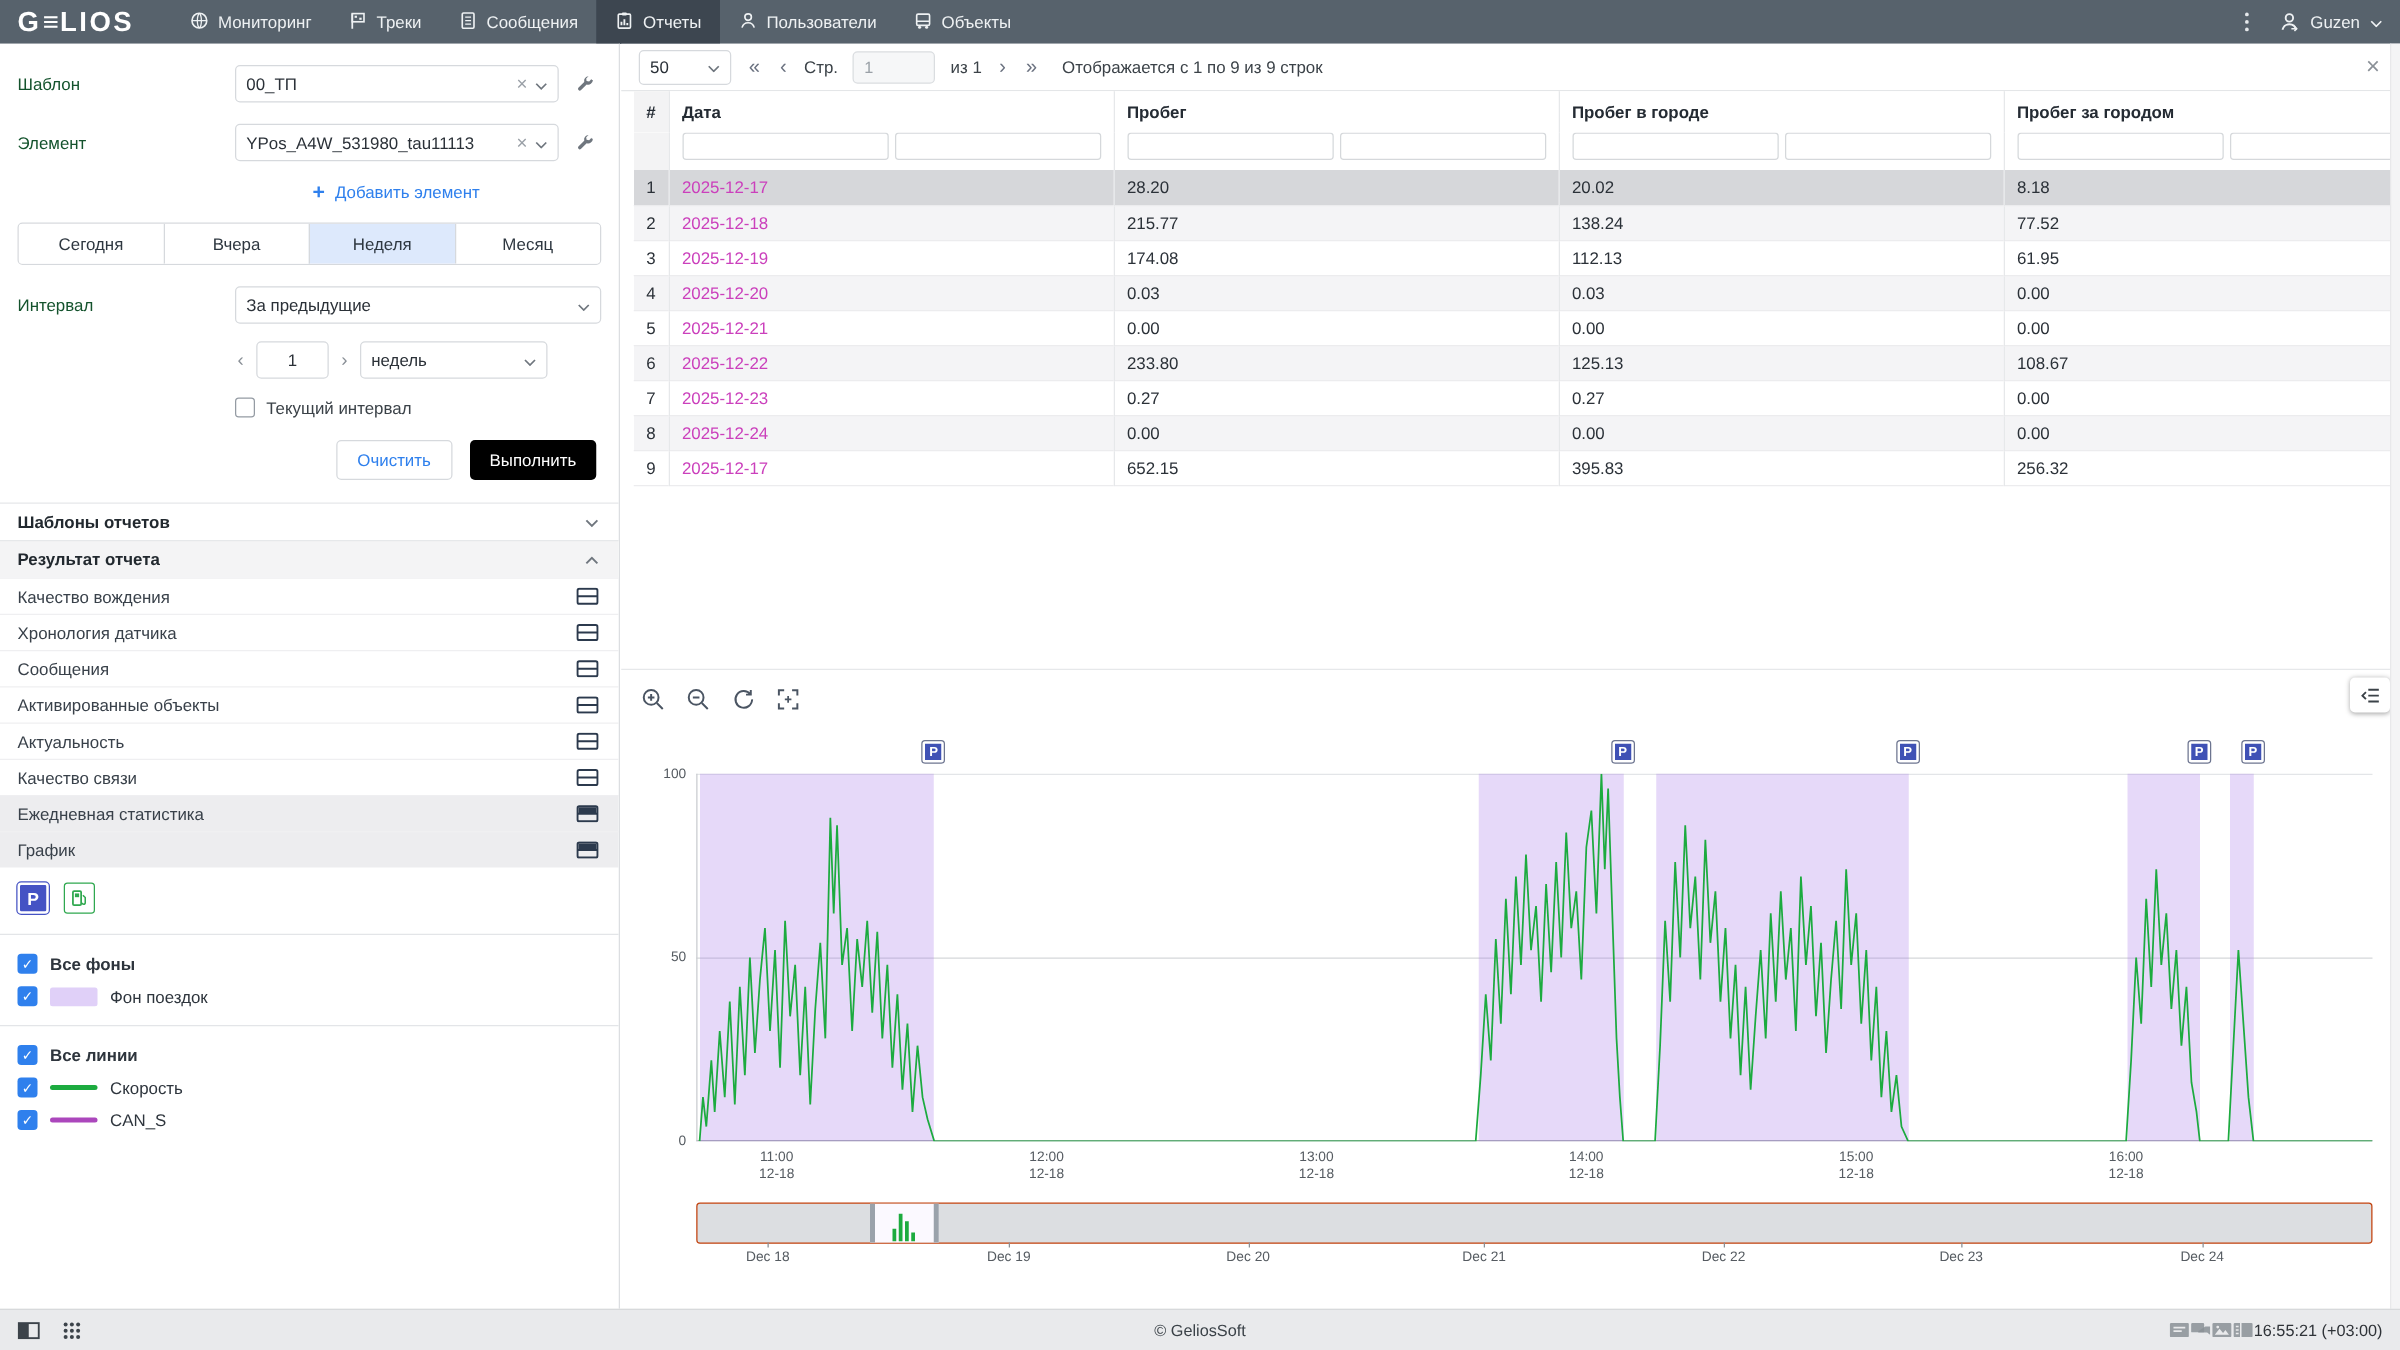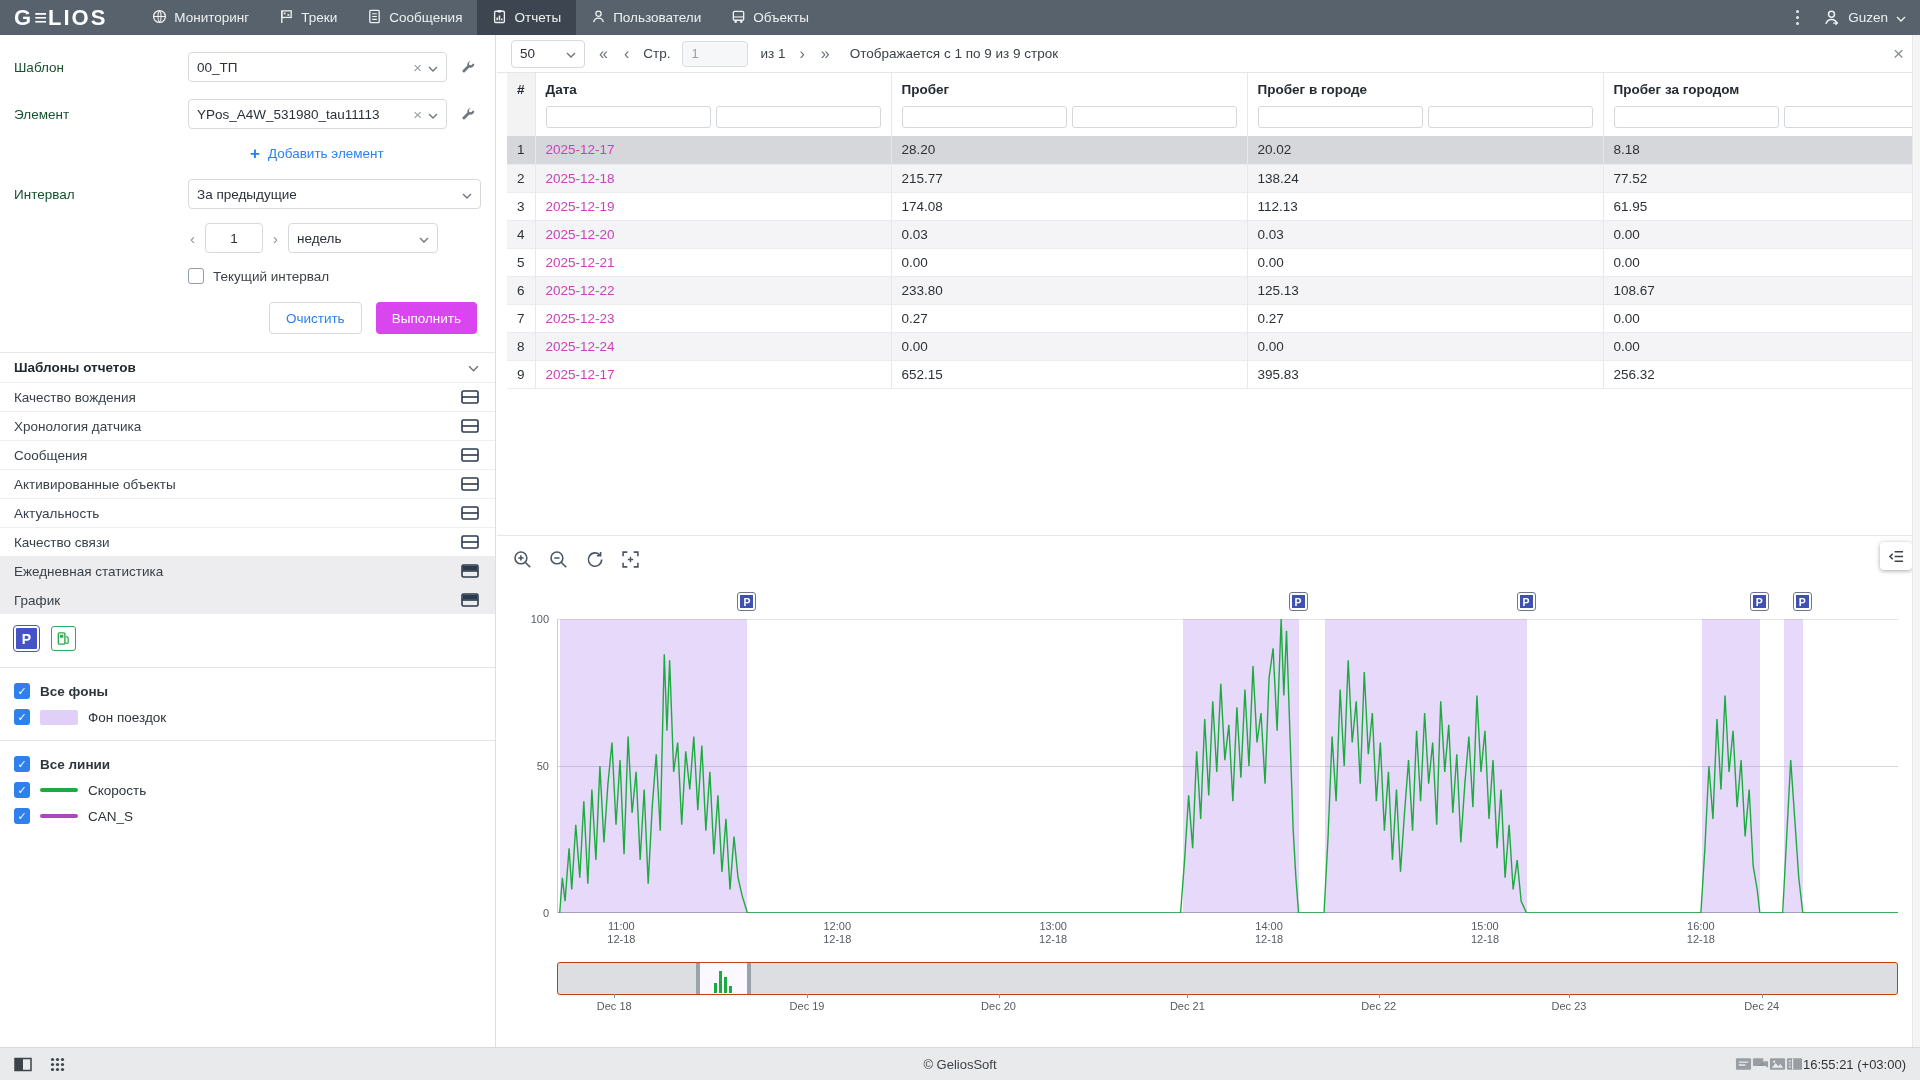--- a/index.html
+++ b/index.html
@@ -49,21 +49,21 @@
   .unit-select { width:150px; flex:none; }
   .chk-row { display:flex; align-items:center; gap:9px; margin:15px 14px 0 188px; font-size:13.5px; color:#3b4248; }
   .chk { width:16px; height:16px; border-radius:3px; flex:none; display:flex; align-items:center;
     justify-content:center; cursor:pointer; }
   .chk.off { border:1.5px solid #949ba3; background:#fff; }
   .chk.on { background:#2f80ed; color:#fff; font-size:11px; font-weight:bold; }
   .btn-row { display:flex; justify-content:flex-end; gap:14px; margin:18px 18px 0 0; }
   .btn { height:32px; padding:0 16px; border-radius:4px; font-size:13.5px; display:flex;
     align-items:center; cursor:pointer; }
   .btn.ghost { border:1px solid #d6d9dd; color:#2f80ed; background:#fff; }
-  .btn.primary { background:#d946ef; color:#fff; }
+  .btn.primary { background:#000000; color:#fff; }
   .acc-section { height:30px; display:flex; align-items:center; justify-content:space-between;
     padding:0 16px 0 14px; font-size:13.5px; font-weight:bold; color:#22292f;
     border-top:1px solid #e6e8ea; cursor:pointer; margin-top:0; }
   .acc-section.first { margin-top:18px; }
   .acc-section.expanded { background:#f4f4f5; }
   .acc-section .chev svg { width:11px; height:7px; }
   .report-item { height:29px; display:flex; align-items:center; justify-content:space-between;
     padding:0 16px 0 14px; font-size:13.5px; color:#39414a; border-top:1px solid #efeff1; cursor:pointer; }
   .report-item.active { background:#ededef; }
   .report-item .ritem-icon { color:#2c3a4d; display:flex; }
@@ -262,20 +262,26 @@
           <path d="M14.2 4.3a4 4 0 0 1-5.3 3.7l-5 5a1.5 1.5 0 0 1-2.1-2.1l5-5A4 4 0 0 1 10.5 1l-2 2 .3 2.2 2.2.3 2-2c.2.3.2.5.2.8z" fill="currentColor"></path>
         </svg>
     </span>
   </div>
 
   <div class="add-el">
     <span class="plus">+</span>
     <span>Добавить элемент</span>
   </div>
 
+  <div class="seg-tabs" id="period-tabs">
+      <div class="seg-tab">Сегодня</div>
+      <div class="seg-tab">Вчера</div>
+      <div class="seg-tab active">Неделя</div>
+      <div class="seg-tab">Месяц</div>
+    </div>
 
   <div class="form-row">
     <div class="form-label">Интервал</div>
     <div class="select-box">
       <span class="val">За предыдущие</span>
       <span class="chev"><svg width="10" height="6" viewBox="0 0 10 6">
             <path d="M1 1l4 4 4-4" fill="none" stroke="currentColor" stroke-width="1.4"></path>
           </svg></span>
     </div>
   </div>
@@ -299,20 +305,26 @@
 
   <div class="btn-row">
     <div class="btn ghost">Очистить</div>
     <div class="btn primary">Выполнить</div>
   </div>
 
   <div class="acc-section first">
     <span>Шаблоны отчетов</span>
     <span class="chev"><svg width="11" height="7" viewBox="0 0 10 6">
           <path d="M1 1l4 4 4-4" fill="none" stroke="currentColor" stroke-width="1.4"></path>
+        </svg></span>
+  </div>
+  <div class="acc-section expanded">
+    <span>Результат отчета</span>
+    <span class="chev"><svg width="11" height="7" viewBox="0 0 10 6">
+          <path d="M1 5l4-4 4 4" fill="none" stroke="currentColor" stroke-width="1.4"></path>
         </svg></span>
   </div>
 
   <div id="report-items">
       <div class="report-item">
         <span>Качество вождения</span>
         <span class="ritem-icon">
           <svg width="18" height="14" viewBox="0 0 18 14">
             <rect x="1" y="1" width="16" height="12" rx="1.5" fill="none" stroke="currentColor" stroke-width="1.6"></rect>
             <path d="M1 7h16" stroke="currentColor" stroke-width="1.6"></path>

